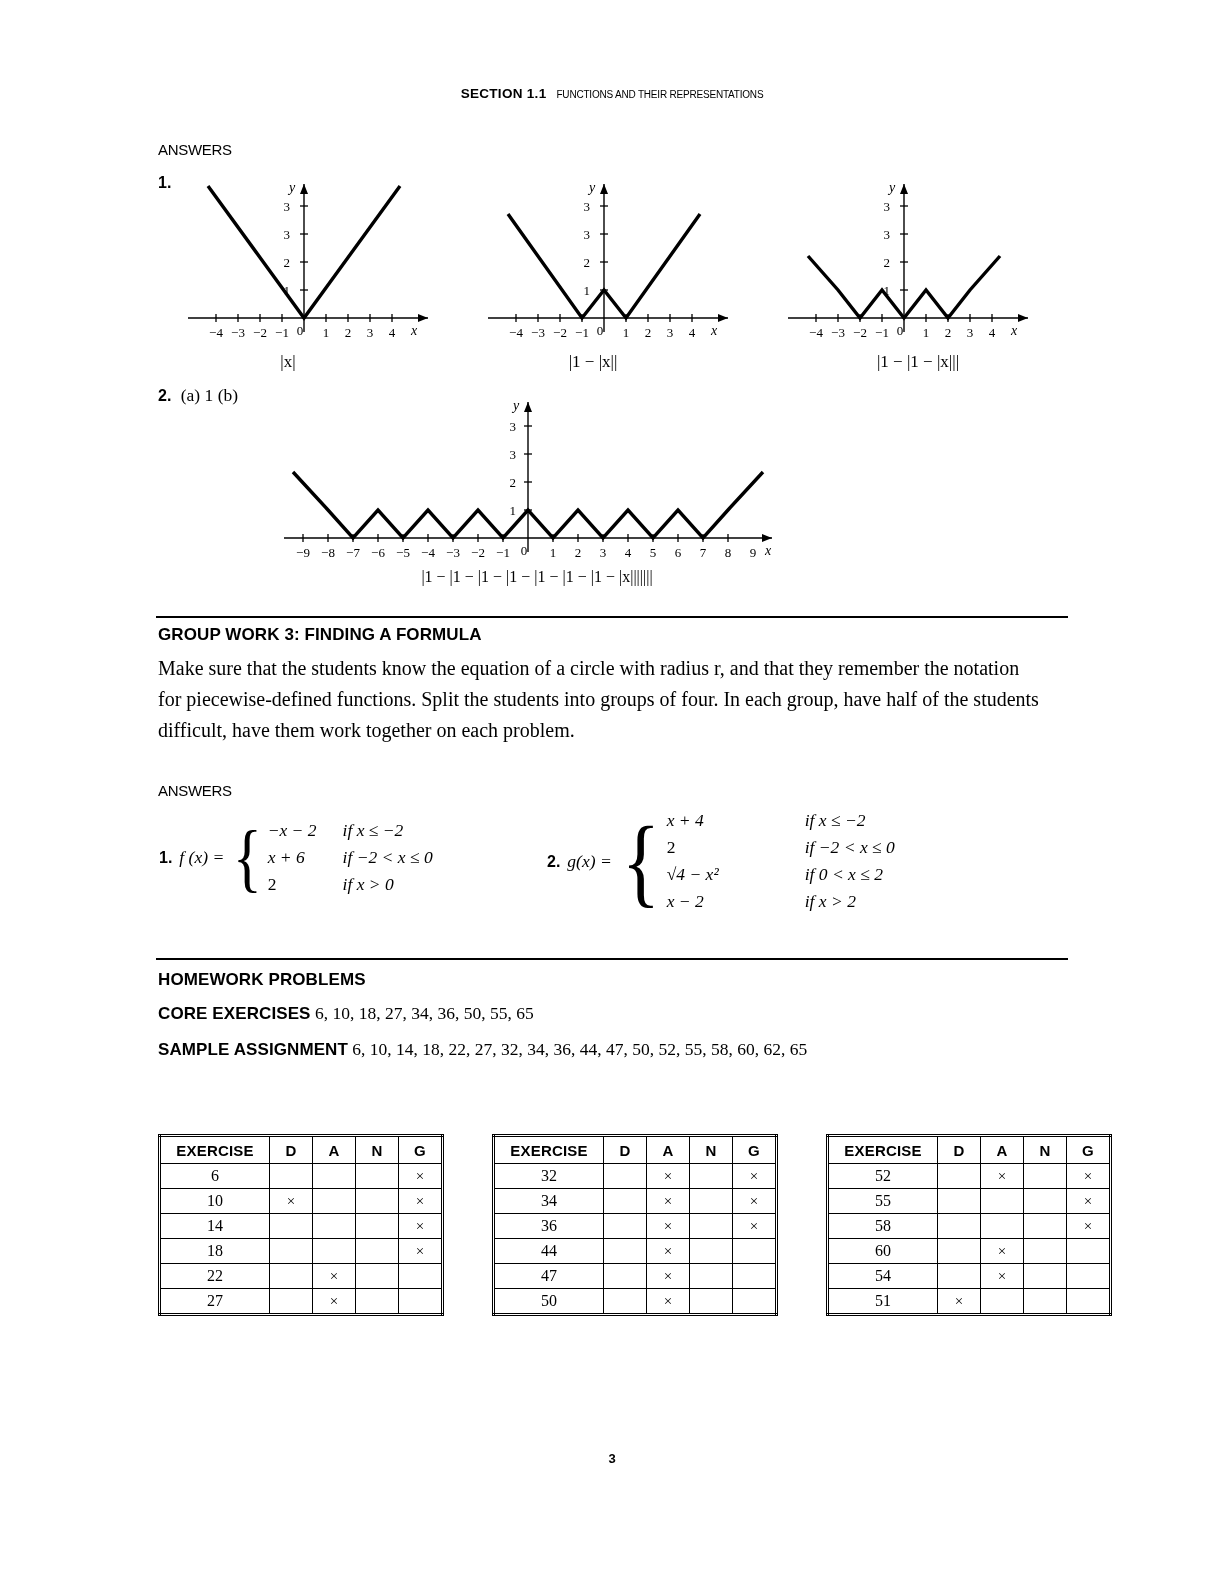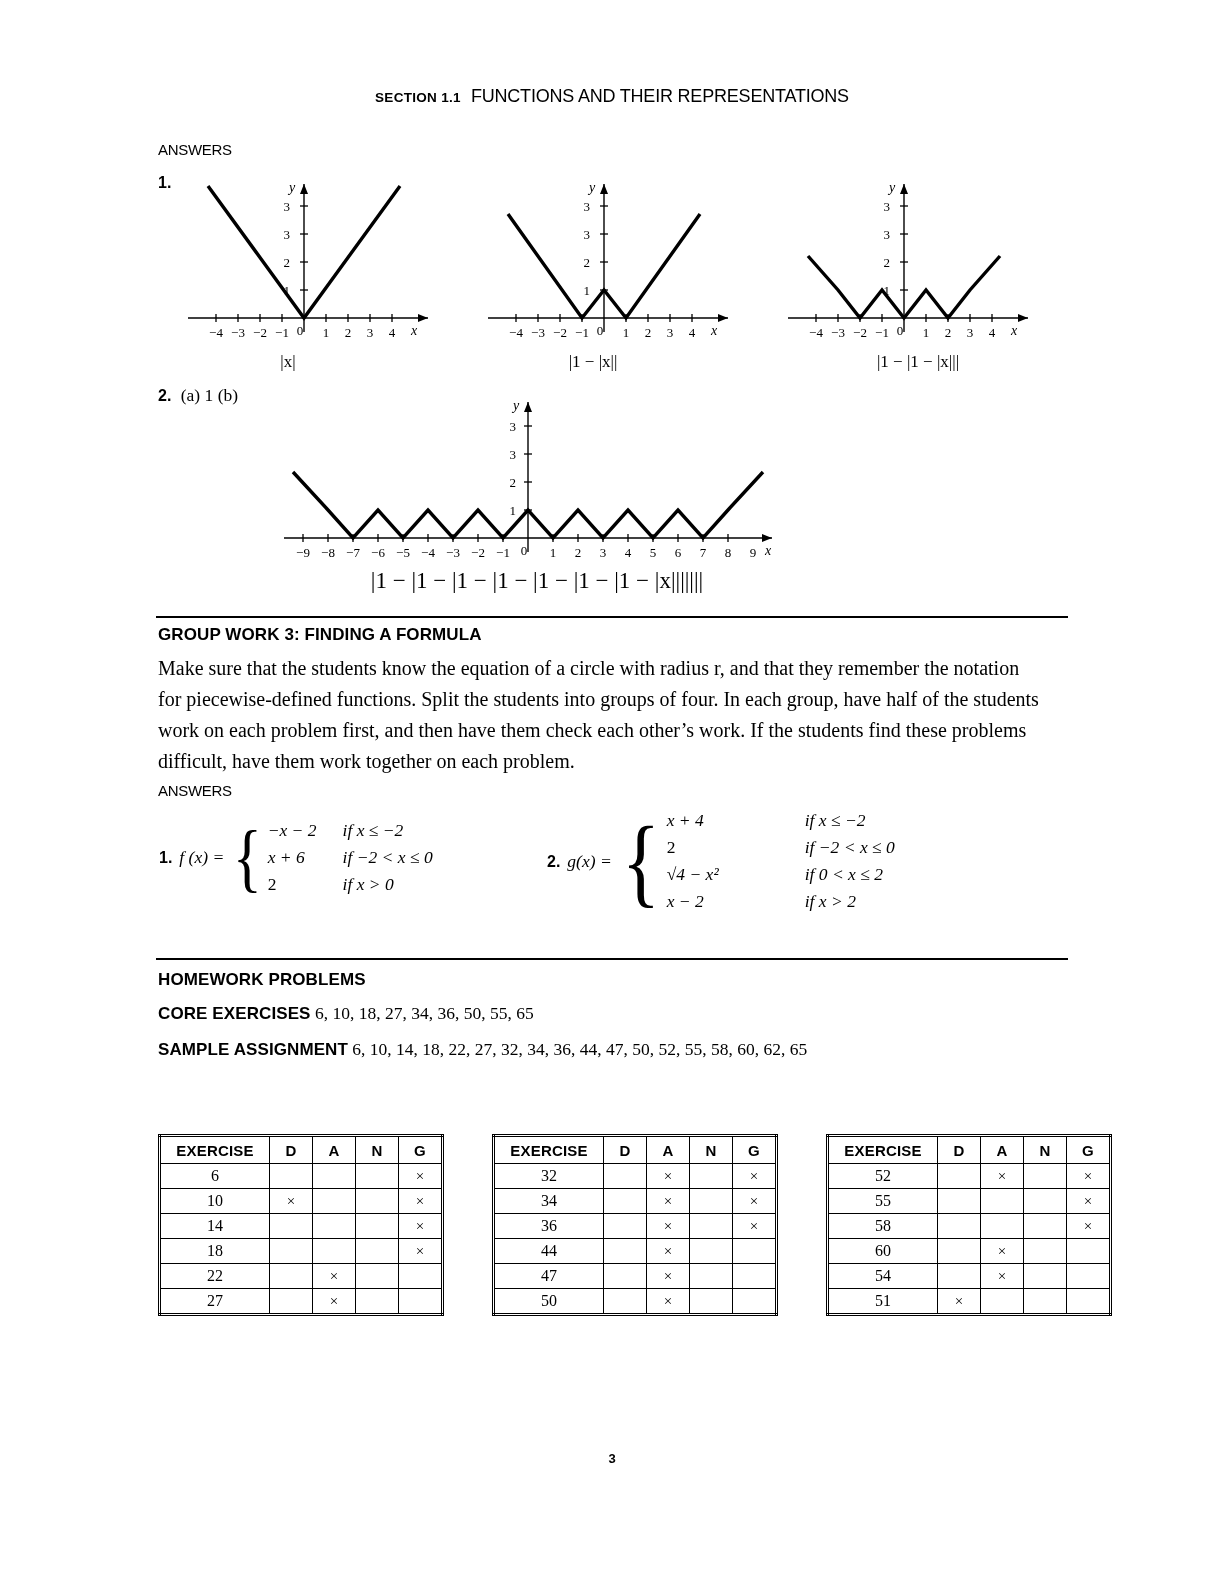--- a/index.html
+++ b/index.html
@@ -17,21 +17,21 @@
   .running-head {
     position:absolute; top:86px; left:0; width:1224px;
     text-align:center;
     font-family:"Liberation Sans", sans-serif;
     font-size:13.5px;
   }
   .running-head .sec {
     font-weight:bold; letter-spacing:0.3px;
   }
   .running-head .ttl {
-    font-size:18px; letter-spacing:-0.2px; margin-left:10px;
+    font-size:10px; letter-spacing:-0.2px; margin-left:10px;
   }
 
   
   .answers-label {
     font-family:"Liberation Sans", sans-serif;
     font-size:15px; letter-spacing:-0.3px;
   }
   .num-label { font-family:"Liberation Sans", sans-serif; font-weight:bold; font-size:16px; }
 
   .hr { position:absolute; height:2px; background:#000; left:156px; width:912px; }
@@ -291,30 +291,29 @@
       <text class="axis-num" x="381" y="165" text-anchor="middle">5</text>
       <text class="axis-num" x="406" y="165" text-anchor="middle">6</text>
       <text class="axis-num" x="431" y="165" text-anchor="middle">7</text>
       <text class="axis-num" x="456" y="165" text-anchor="middle">8</text>
       <text class="axis-num" x="481" y="165" text-anchor="middle">9</text>
       <text class="axis-var" x="496" y="163" text-anchor="middle">x</text>
 
       <polyline points="21,80 56,118 81,146 106,118 131,146 156,118 181,146 206,118 231,146 256,118 281,146 306,118 331,146 356,118 381,146 406,118 431,146 456,118 491,80" fill="none" stroke="#000" stroke-width="3.4" stroke-linejoin="miter"></polyline>
     </svg>
   </div>
-  <div class="plot-caption" style="left:272px; top:568px; width:530px; font-size:23px;">|1 − |1 − |1 − |1 − |1 − |1 − |1 − |x|||||||</div>
+  <div class="plot-caption" style="left:272px; top:568px; width:530px; font-size:16px;">|1 − |1 − |1 − |1 − |1 − |1 − |1 − |x|||||||</div>
 
   <div class="hr" style="top:616px;"></div>
 
   <div class="sec-head" style="left:158px; top:625px;">GROUP WORK 3: FINDING A FORMULA</div>
 
   <div class="body-text" style="left:158px; top:653px; width:950px;">
     <div>Make sure that the students know the equation of a circle with radius r, and that they remember the notation</div>
     <div>for piecewise-defined functions. Split the students into groups of four. In each group, have half of the students</div>
-    <div>work on each problem first, and then have them check each other’s work. If the students find these problems</div>
     <div>difficult, have them work together on each problem.</div>
   </div>
 
   <div class="answers-label" style="position:absolute; left:158px; top:782px;">ANSWERS</div>
 
   <div class="pw-wrap" style="left:158px; top:816px;">
     <table style="border-collapse:collapse;">
         <tbody>
           <tr>
       <td style="vertical-align:middle; padding-right:6px;">

